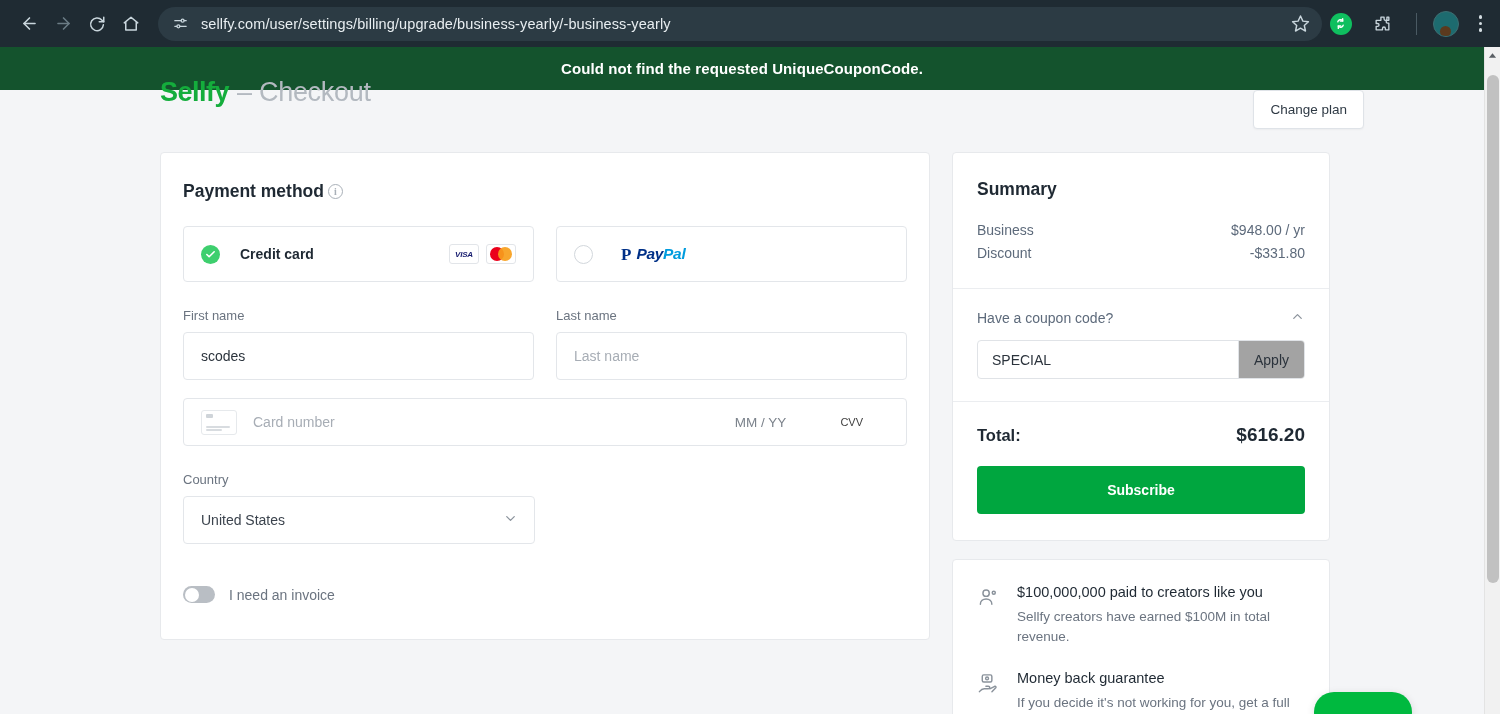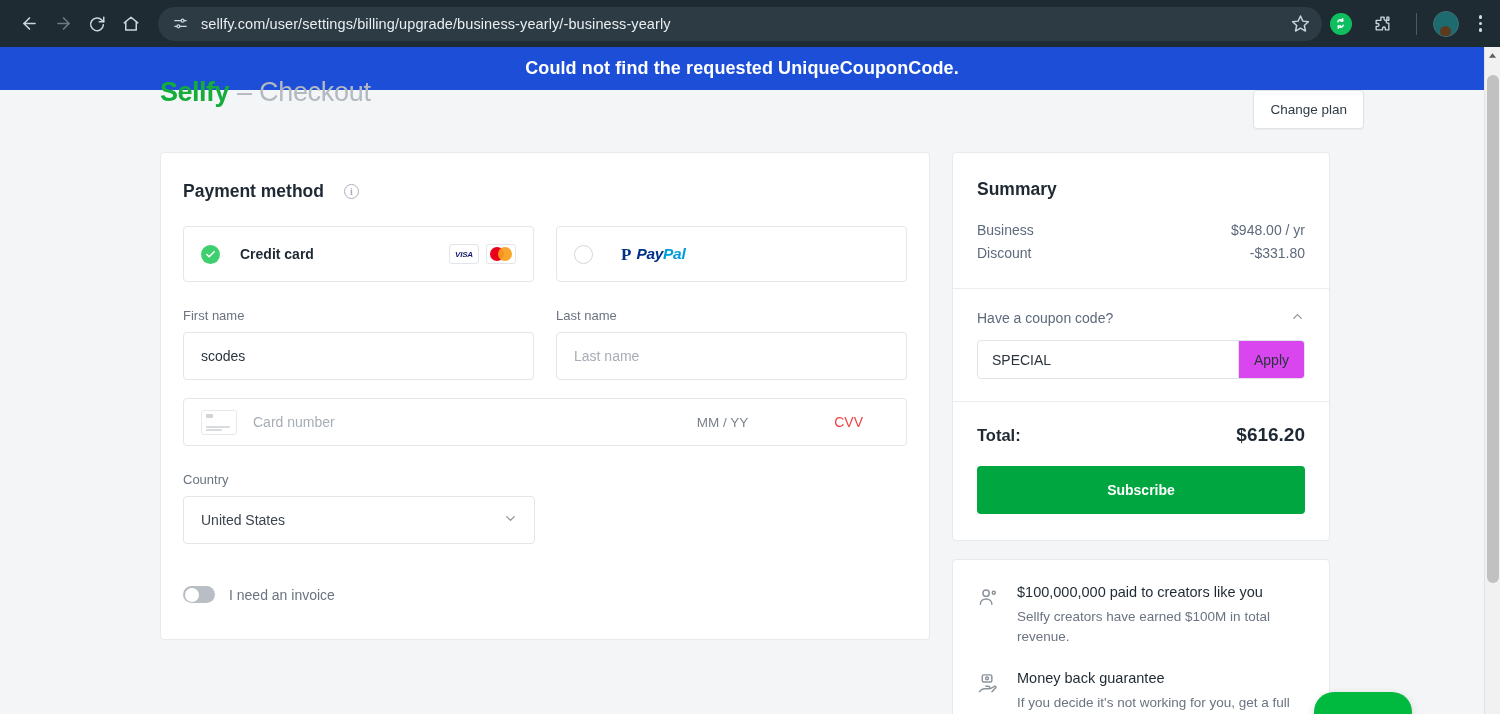--- a/index.html
+++ b/index.html
@@ -68,24 +68,24 @@
   
   .viewport {
     position: absolute; top: 47px; left: 0;
     width: 1484px; height: 667px;
     background: #f4f5f7;
     overflow: hidden;
   }
 
   .alert-bar {
     height: 43px; width: 100%;
-    background: #1d4ed8;
+    background: #14532d;
     color: #ffffff;
     display: flex; align-items: center; justify-content: center;
-    font-size: 18px; font-weight: bold;
+    font-size: 15px; font-weight: bold;
     letter-spacing: 0.1px;
   }
 
   .page-head {
     position: relative;
     height: 62px;
     padding: 0 32px;
   }
   .brand-row {
     position: absolute; left: 160px; top: -13px;
@@ -118,21 +118,21 @@
   
   .form-card {
     width: 770px;
     background: #ffffff;
     border: 1px solid #e7e9ec;
     border-radius: 4px;
     padding: 28px 22px 36px 22px;
   }
   .sec-title {
     font-size: 17.5px; font-weight: bold; color: #1f2933;
-    display: flex; align-items: center; gap: 20px;
+    display: flex; align-items: center; gap: 4px;
     margin-bottom: 24px;
   }
   .info-icon {
     width: 15px; height: 15px; border-radius: 50%;
     border: 1.3px solid #a9b0b8;
     color: #a9b0b8; font-size: 10px; font-weight: bold;
     display:flex;align-items:center;justify-content:center;
     font-family: "Liberation Serif", serif;
   }
 
@@ -205,21 +205,21 @@
     background: #fff; padding: 3px 4px;
     display: flex; flex-direction: column; justify-content: space-between;
     flex: 0 0 auto;
   }
   .card-icon .chip { width: 7px; height: 4px; background: #cfd4d9; border-radius:1px;}
   .card-icon .lines { display:flex; flex-direction:column; gap:1.5px; }
   .card-icon .lines b { display:block; height:1.5px; background:#d8dce0; width:24px; border-radius:1px;}
   .card-icon .lines b:last-child { width: 16px; }
   .card-ph { margin-left: 16px; font-size: 14px; color: #a7adb5; }
   .mmyy { margin-left: auto; font-size: 13.5px; color: #7c838c; }
-  .cvv { margin-left: 86px; margin-right: 26px; font-size: 14px; color: #ef4444; }
+  .cvv { margin-left: 54px; margin-right: 26px; font-size: 11px; color: #404040; }
 
   .country-wrap { margin-top: 26px; width: 352px; }
   .select-box {
     position: relative; width: 100%; height: 48px;
     border: 1px solid #e3e6ea; border-radius: 4px; background:#fff;
     display:flex; align-items:center; padding: 0 17px;
     font-size: 14px; color: #3b434d;
     cursor: pointer;
   }
   .chev-d {
@@ -264,21 +264,21 @@
     border: 1px solid #e0e3e7; border-radius: 4px; overflow: hidden;
     background: #fff;
   }
   .coupon-inp {
     flex: 1 1 auto; border: none; outline: none;
     padding: 0 14px; font-size: 14px; color: #2b333c;
     font-family: "Liberation Sans", sans-serif; background: transparent;
   }
   .apply-btn {
     width: 66px; border: none; border-left: 1px solid #e0e3e7;
-    background: #d946ef; font-size: 14px; color: #2b333c;
+    background: #a3a3a3; font-size: 14px; color: #2b333c;
     font-family: "Liberation Sans", sans-serif; cursor: pointer;
   }
   .total-sec { padding: 22px 24px 26px 24px; }
   .total-row { display: flex; justify-content: space-between; align-items: baseline; }
   .total-lbl { font-size: 16.5px; font-weight: bold; color: #1f2933; }
   .total-val { font-size: 19px; font-weight: bold; color: #1f2933; }
   .subscribe {
     margin-top: 20px; width: 100%; height: 48px;
     background: #00a63f; border: none; border-radius: 4px;
     color: #fff; font-size: 14px; font-weight: bold;

